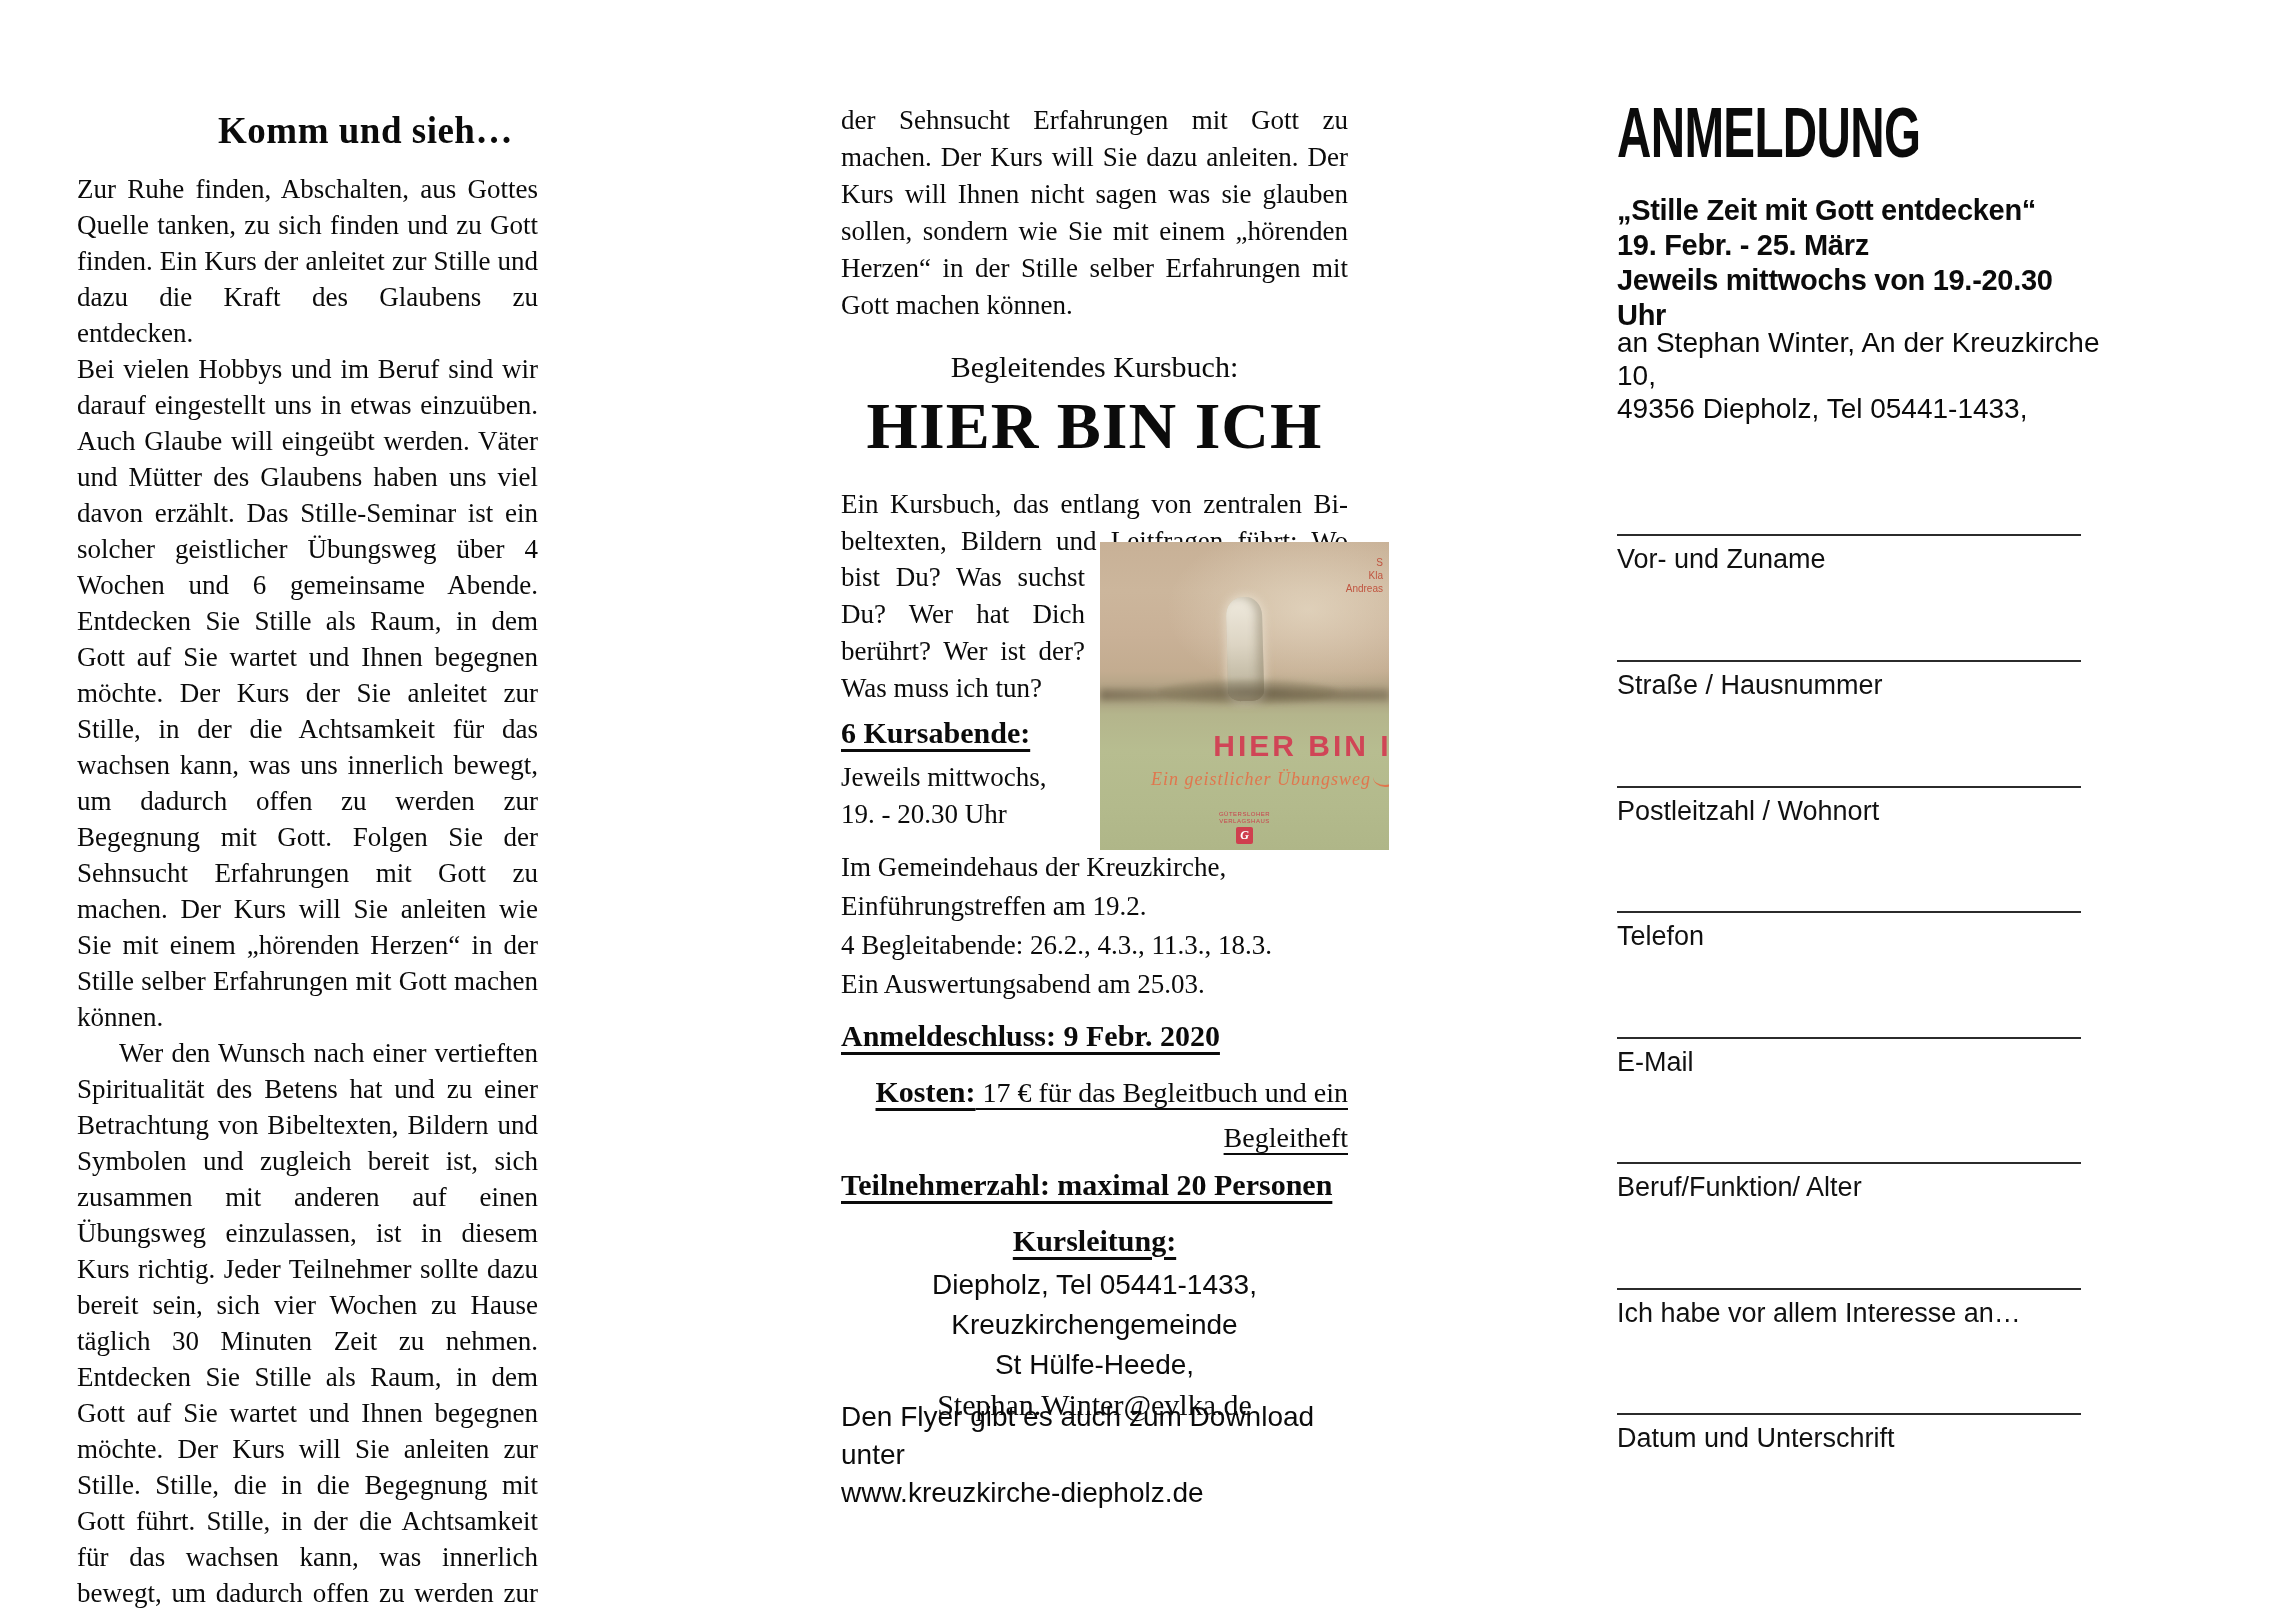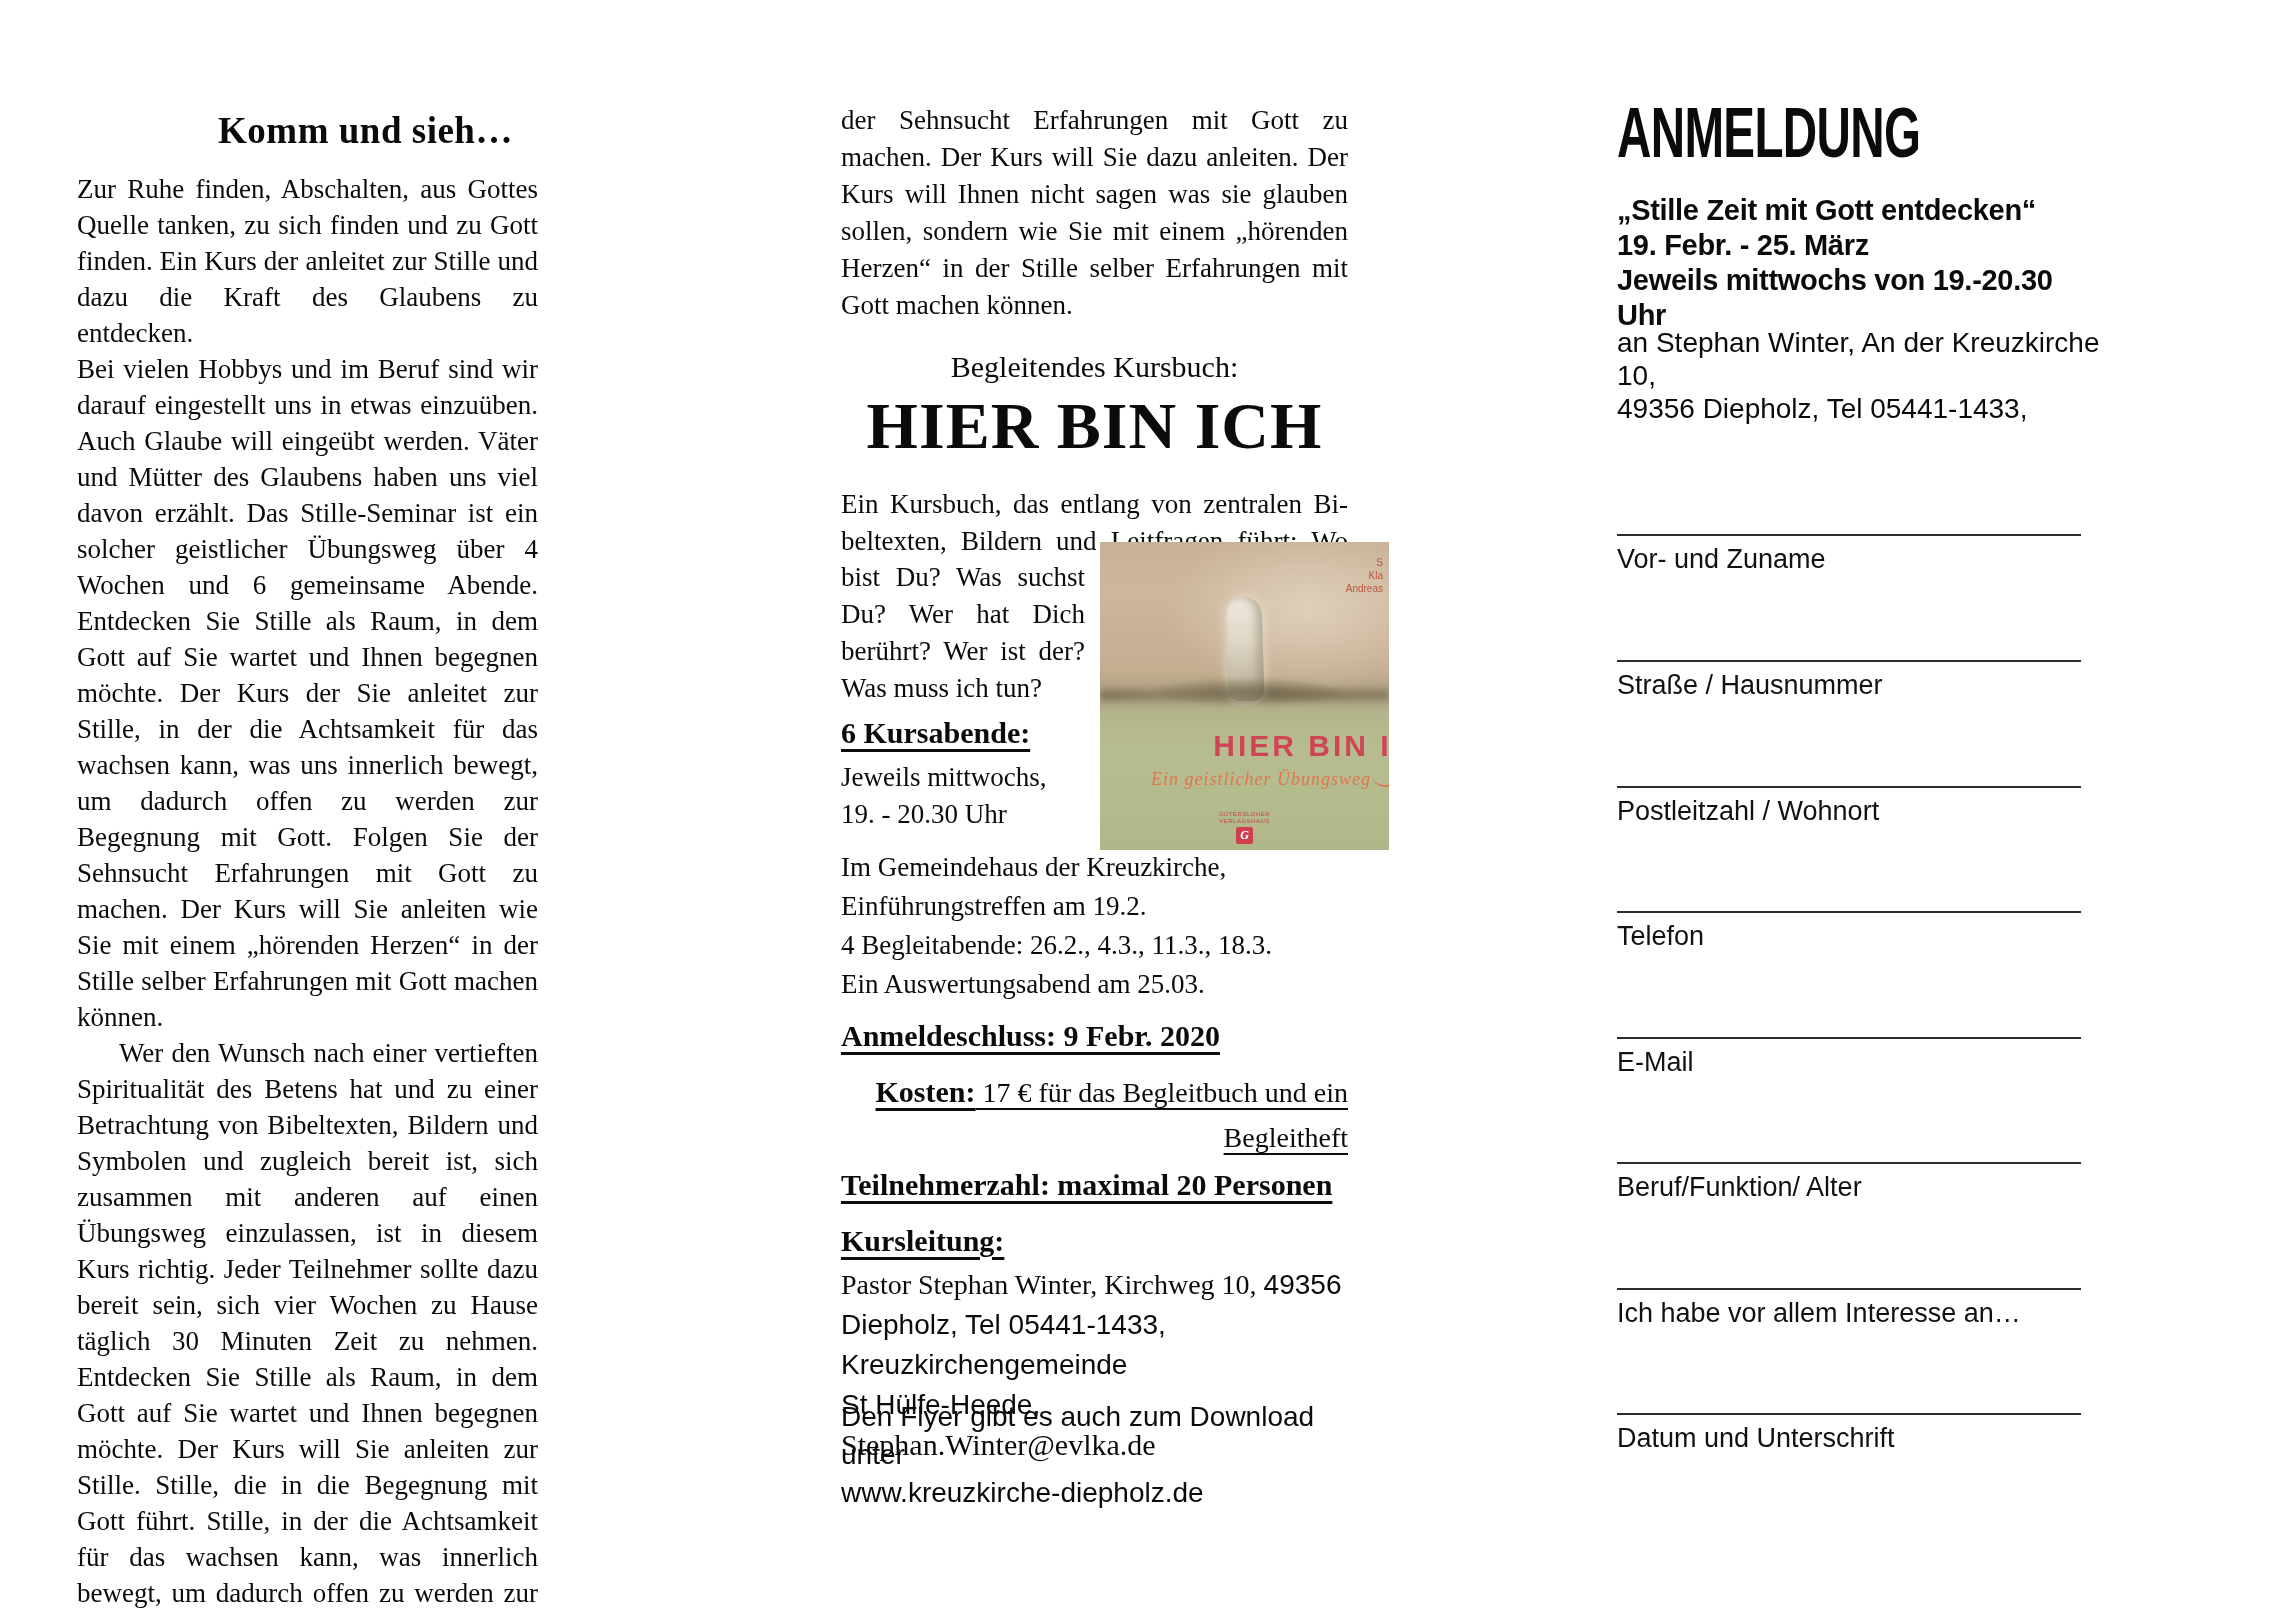--- a/index.html
+++ b/index.html
@@ -153,24 +153,23 @@
 
     <div class="mid-block sec-head" style="top:1017px;">Anmeldeschluss: 9 Febr. 2020</div>
 
     <div class="mid-block" style="top:1073px;font-size:28px;text-align:right;">
       <div><span class="sec-head">Kosten:</span><span class="u" style="font-size:28px;"> 17 € für das Begleitbuch und ein</span></div>
       <div style="margin-top:8px;"><span class="u kosten-line2">Begleitheft</span></div>
     </div>
 
     <div class="mid-block sec-head" style="top:1166px;">Teilnehmerzahl: maximal 20 Personen</div>
 
-    <div class="mid-block" style="top:1222px;">
+    <div class="mid-block" style="top:1222px;text-align:center;">
       <div class="sec-head">Kursleitung:</div>
       <div class="kursleitung-lines">
-        <div><span>Pastor Stephan Winter, Kirchweg 10, </span><span class="sans">49356</span></div>
         <div class="sans">Diepholz, Tel 05441-1433, Kreuzkirchengemeinde</div>
         <div><span class="sans">St Hülfe-Heede, </span><span class="serif" style="font-size:30px;">Stephan.Winter@evlka.de</span></div>
       </div>
     </div>
 
     <div class="mid-block download" style="top:1398px;">
       <div>Den Flyer gibt es auch zum Download unter</div>
       <div>www.kreuzkirche-diepholz.de</div>
     </div>
 

